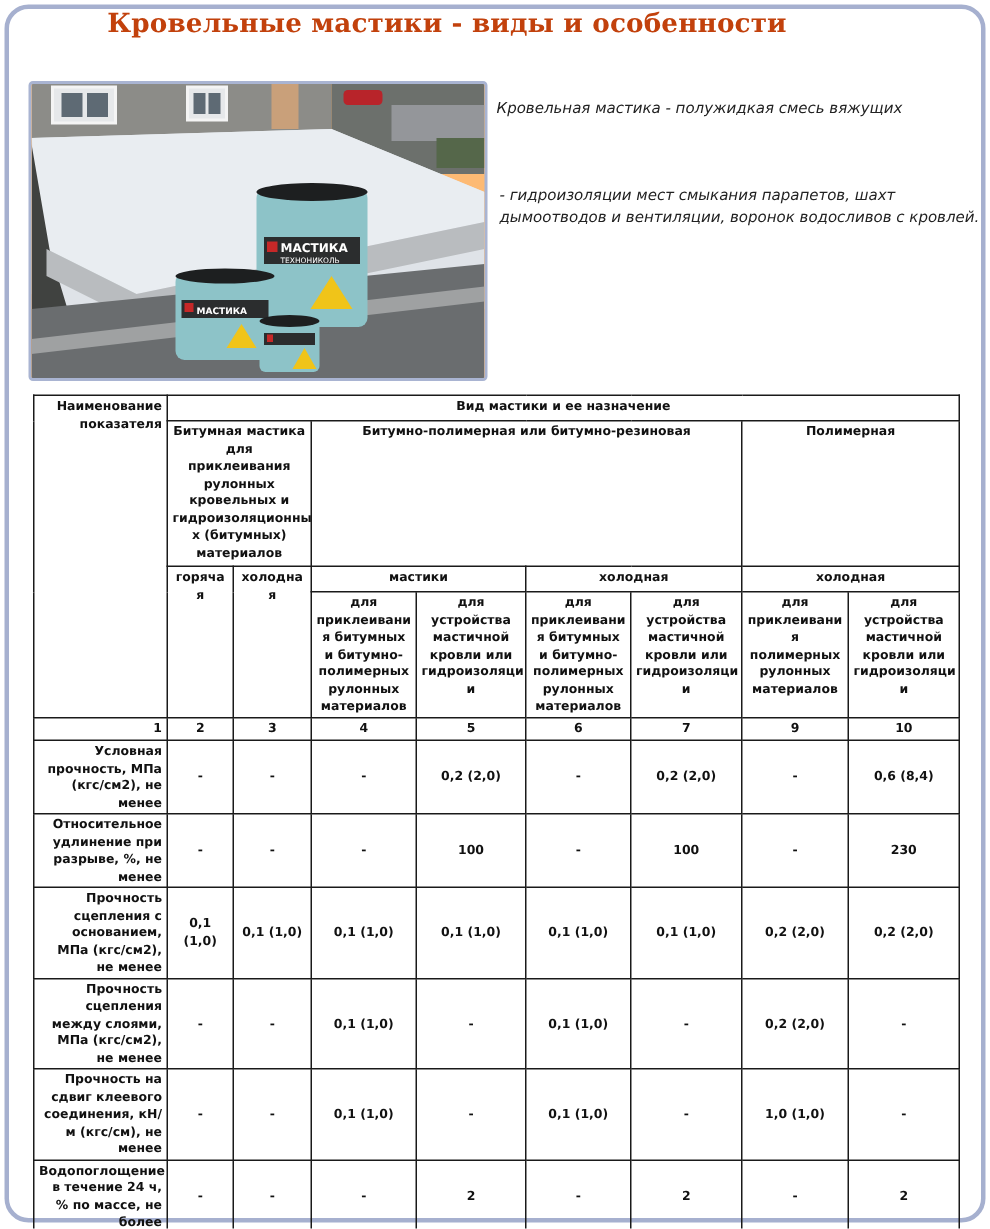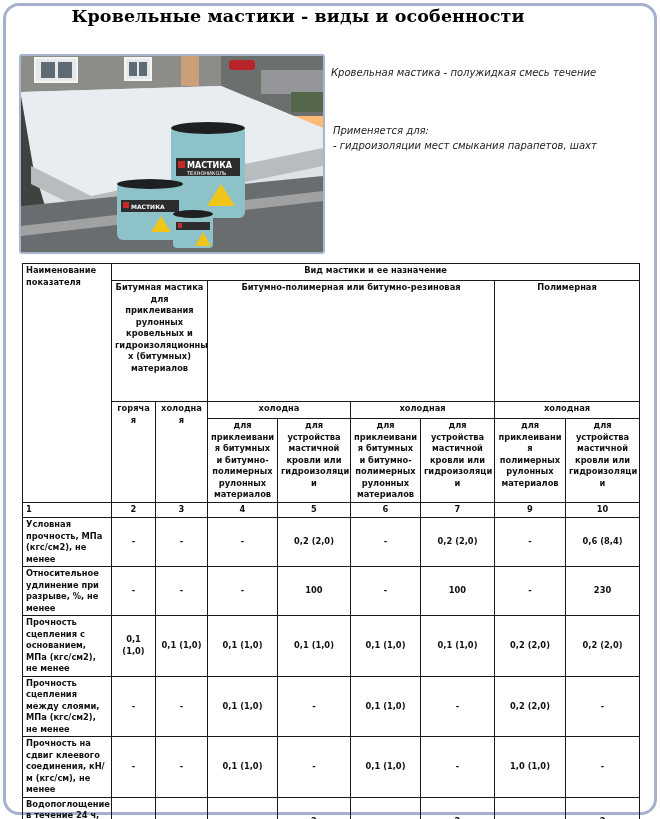--- a/index.html
+++ b/index.html
@@ -3,21 +3,21 @@
 <meta charset="utf-8">
 <style>
   html, body { margin:0; padding:0; background:#ffffff; }
   body { width:660px; height:819px; position:relative; overflow:hidden; font-family:"DejaVu Sans", sans-serif; }
   .frame {
     position:absolute; left:3px; top:3px; width:648px; height:806px;
     border:3px solid #a6b0cf; border-radius:16px; background:#ffffff;
   }
   .title {
     position:absolute; left:0; top:6px; width:596px; text-align:center;
-    font-family:"DejaVu Serif", serif; font-weight:bold; font-size:17.5px; color:#000000;
+    font-family:"DejaVu Serif", serif; font-weight:bold; font-size:17.5px; color:#c2410c;
     letter-spacing:0.1px;
   }
   .photo {
     position:absolute; left:19px; top:54px; width:302px; height:196px;
     border:2px solid #a9b4d2; border-radius:3px; overflow:hidden;
     background:#fdba74;
   }
   .desc {
     position:absolute; left:331px; top:66px; width:325px;
     font-family:"DejaVu Sans", sans-serif; font-style:italic; font-size:10px; line-height:14.5px; color:#222;
@@ -28,21 +28,21 @@
   }
   .uses div { white-space:nowrap; }
   table.spec {
     position:absolute; left:22px; top:263px; width:617px;
     border-collapse:collapse; table-layout:fixed;
     font-family:"DejaVu Sans", sans-serif; font-size:8.3px; color:#111; line-height:11.5px;
   }
   table.spec td {
     border:1.6px solid #1a1a1a; padding:1px 3px; vertical-align:top; text-align:center;
   }
-  table.spec td.left { text-align:left; }
+  table.spec td.left { text-align:right; }
   table.spec td.mid { vertical-align:middle; }
   .val { font-weight:bold; }
   .bold { font-weight:bold; }
 </style>
 </head>
 <body>
 
 <div class="frame"></div>
 
 <div class="title">Кровельные мастики - виды и особенности</div>
@@ -89,54 +89,54 @@
 
     <rect x="152" y="156" width="40" height="36" rx="4" fill="#8dc3c8"></rect>
     <ellipse cx="172" cy="158" rx="20" ry="4" fill="#1d1f20"></ellipse>
     <rect x="155" y="166" width="34" height="8" fill="#2b2d2e"></rect>
     <rect x="157" y="167" width="4" height="5" fill="#c62828"></rect>
     <polygon points="182,176 190,190 174,190" fill="#f0c419"></polygon>
   </svg>
 </div>
 
 <div class="desc">
-  <div>Кровельная мастика - полужидкая смесь течение</div>
+  <div>Кровельная мастика - полужидкая смесь вяжущих</div>
 </div>
 
 <div class="uses">
-  <div>Применяется для:</div>
   <div>- гидроизоляции мест смыкания парапетов, шахт</div>
+  <div>дымоотводов и вентиляции, воронок водосливов с кровлей.</div>
 </div>
 
 <table class="spec">
   <colgroup>
     <col style="width:89px">
       <col style="width:44px">
       <col style="width:52px">
     <col style="width:70px">
       <col style="width:73px">
       <col style="width:70px">
     <col style="width:74px">
       <col style="width:71px">
       <col style="width:74px">
   </colgroup>
   <tbody>
       <tr style="height:17px">
     <td class="left bold" rowspan="4">Наименование показателя</td>
     <td class="bold" colspan="8">Вид мастики и ее назначение</td>
   </tr>
-  <tr style="height:121px">
+  <tr style="height:97px">
     <td class="bold" colspan="2">Битумная мастика для приклеивания рулонных кровельных и гидроизоляционны х (битумных) материалов</td>
     <td class="bold" colspan="4">Битумно-полимерная или битумно-резиновая</td>
     <td class="bold" colspan="2">Полимерная</td>
   </tr>
   <tr style="height:17px">
     <td class="bold" rowspan="2">горяча я</td>
     <td class="bold" rowspan="2">холодна я</td>
-    <td class="bold" colspan="2">холодна</td>
+    <td class="bold" colspan="2">мастики</td>
     <td class="bold" colspan="2">холодная</td>
     <td class="bold" colspan="2">холодная</td>
   </tr>
   <tr style="height:84px">
     <td class="bold">для приклеивани я битумных и битумно-полимерных рулонных материалов</td>
     <td class="bold">для устройства мастичной кровли или гидроизоляци и</td>
     <td class="bold">для приклеивани я битумных и битумно-полимерных рулонных материалов</td>
     <td class="bold">для устройства мастичной кровли или гидроизоляци и</td>
     <td class="bold">для приклеивани я полимерных рулонных материалов</td>
     <td class="bold">для устройства мастичной кровли или гидроизоляци и</td>

